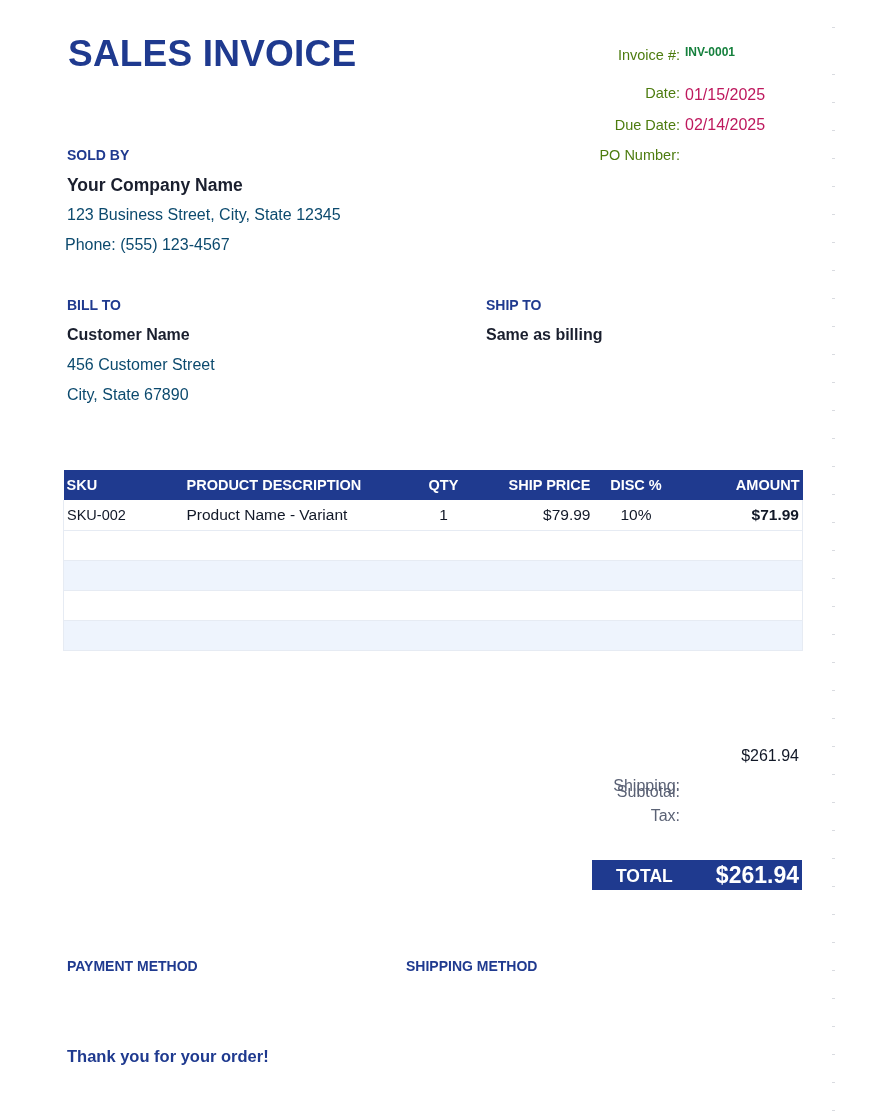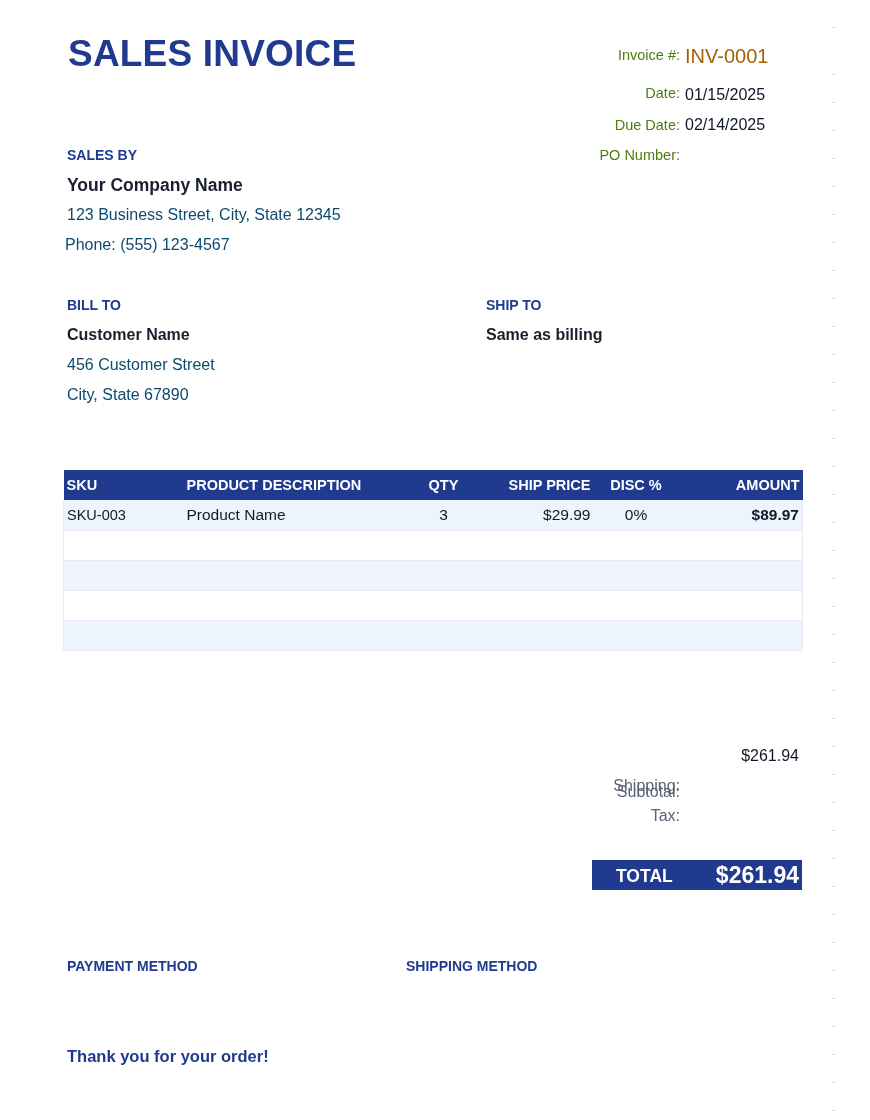--- a/index.html
+++ b/index.html
@@ -4,22 +4,22 @@
   <style>
     * { box-sizing: border-box; margin: 0; padding: 0; }
     html, body { width: 870px; height: 1120px; background: #ffffff; overflow: hidden; }
     body { font-family: "Liberation Sans", sans-serif; color: #111827; position: relative; }
 
     .abs { position: absolute; white-space: nowrap; }
 
     .title { left: 68px; top: 33px; font-size: 37px; font-weight: bold; color: #1f3a8f; letter-spacing: 0.2px; }
 
     .meta-label { font-size: 14.5px; color: #4d7c0f; text-align: right; width: 200px; }
-    .meta-value { font-size: 16px; color: #0f172a; }
-    .meta-value.strong { font-size: 20px; font-weight: normal; color: #a16207; }
+    .meta-value { font-size: 16px; color: #be185d; }
+    .meta-value.strong { font-size: 12px; font-weight: bold; color: #15803d; }
 
     .section-label { font-size: 14px; font-weight: bold; color: #1f3a8f; }
     .name-strong { font-size: 17.5px; font-weight: bold; color: #1a1f2e; }
     .name-strong.small { font-size: 16px; }
     .muted { font-size: 16px; color: #0c4a6e; }
 
     
     .items-table { position: absolute; left: 63px; top: 470px; width: 739px; border-collapse: collapse; table-layout: fixed; }
     .items-table th { background: #1f3a8f; color: #ffffff; font-size: 14.5px; font-weight: bold; height: 30px; padding: 0 3px; text-align: left; }
     .items-table td { height: 30px; font-size: 15.5px; color: #111827; padding: 0 3px; border-bottom: 1px solid #e6ebf3; }
@@ -53,21 +53,21 @@
 
 <div class="abs meta-label" style="left:480px; top:85px;">Date:</div>
 <div class="abs meta-value" style="left:685px; top:86px;">01/15/2025</div>
 
 <div class="abs meta-label" style="left:480px; top:117px;">Due Date:</div>
 <div class="abs meta-value" style="left:685px; top:116px;">02/14/2025</div>
 
 <div class="abs meta-label" style="left:480px; top:147px;">PO Number:</div>
 <div class="abs meta-value" style="left:685px; top:146px; width:110px; height:18px;"></div>
 
-<div class="abs section-label" style="left:67px; top:147px;">SALES BY</div>
+<div class="abs section-label" style="left:67px; top:147px;">SOLD BY</div>
 <div class="abs name-strong" style="left:67px; top:175px;">Your Company Name</div>
 <div class="abs muted" style="left:67px; top:206px;">123 Business Street, City, State 12345</div>
 <div class="abs muted" style="left:65px; top:236px;">Phone: (555) 123-4567</div>
 
 <div class="abs section-label" style="left:67px; top:297px;">BILL TO</div>
 <div class="abs name-strong small" style="left:67px; top:326px;">Customer Name</div>
 <div class="abs muted" style="left:67px; top:356px;">456 Customer Street</div>
 <div class="abs muted" style="left:67px; top:386px;">City, State 67890</div>
 
 <div class="abs section-label" style="left:486px; top:297px;">SHIP TO</div>
@@ -86,27 +86,27 @@
     <tr>
       <th>SKU</th>
       <th>PRODUCT DESCRIPTION</th>
       <th class="c">QTY</th>
       <th class="r">SHIP PRICE</th>
       <th class="c">DISC %</th>
       <th class="r">AMOUNT</th>
     </tr>
   </thead>
   <tbody>
-    <tr class="alt">
-      <td class="sku edge-l">SKU-003</td>
-      <td>Product Name</td>
-      <td class="c">3</td>
-      <td class="r">$29.99</td>
-      <td class="c">0%</td>
-      <td class="r amount edge-r">$89.97</td>
+    <tr class="plain">
+      <td class="sku edge-l">SKU-002</td>
+      <td>Product Name - Variant</td>
+      <td class="c">1</td>
+      <td class="r">$79.99</td>
+      <td class="c">10%</td>
+      <td class="r amount edge-r">$71.99</td>
     </tr>
     <tr class="plain">
       <td class="edge-l"></td>
         <td></td>
         <td></td>
         <td></td>
         <td></td>
         <td class="edge-r"></td>
     </tr>
     <tr class="alt">

